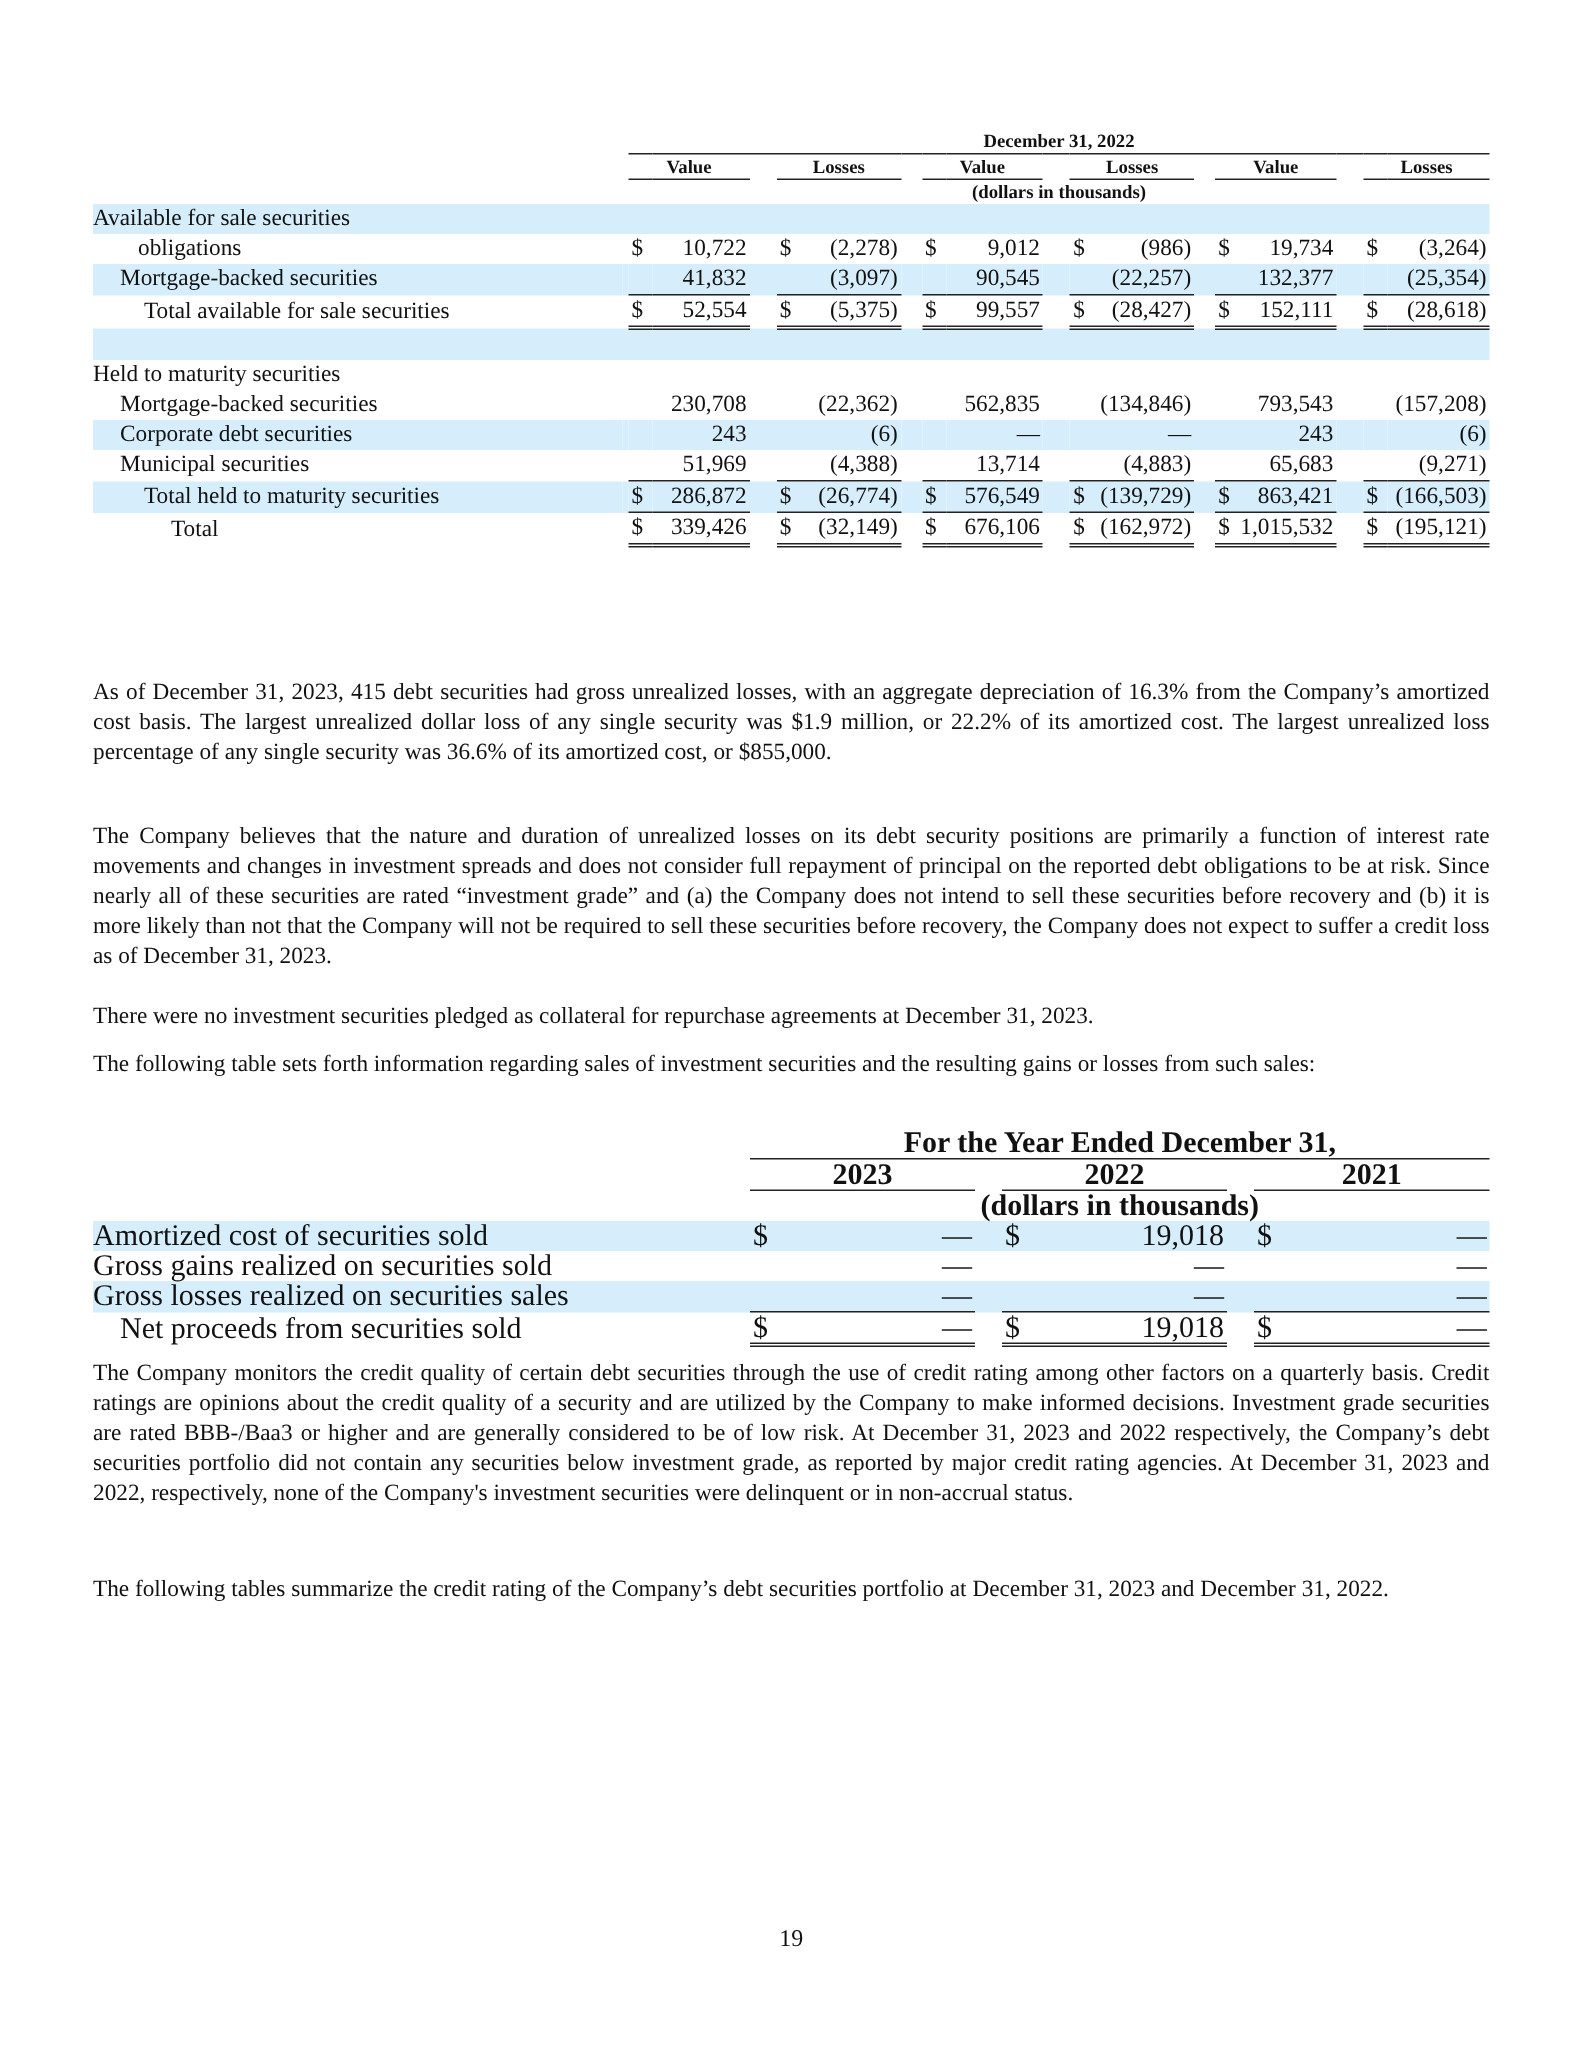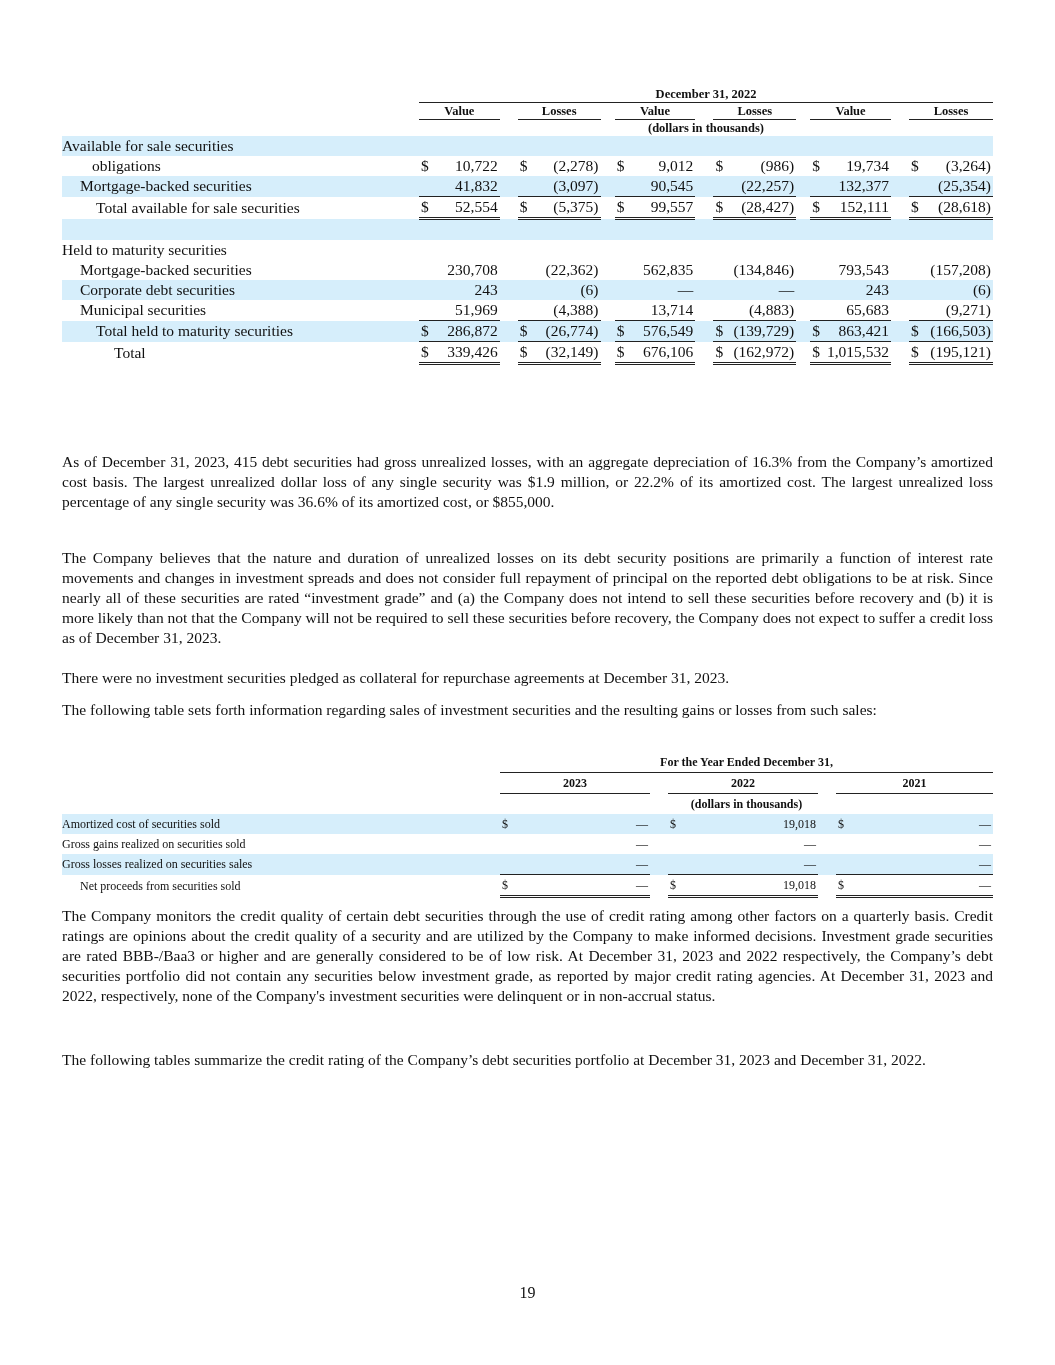--- a/index.html
+++ b/index.html
@@ -22,21 +22,21 @@
   .num { text-align: right; padding-right: 2px !important; }
   .dbl { border-bottom: 3px double #222; }
   .sgl-bot { border-bottom: 1px solid #222; }
   .hb { border-bottom: 1px solid #222; }
 
   
   .para { position: absolute; left: 62px; width: 931px; font-size: 15.5px; line-height: 20px; text-align: justify; margin: 0; }
 
   
   .t2 { position: absolute; left: 62px; top: 752px; width: 931px; border-collapse: collapse; table-layout: fixed; }
-  .t2 td { padding: 0; height: 20px; line-height: 20px; white-space: nowrap; font-size: 12px; }
+  .t2 td { padding: 0; height: 20px; line-height: 20px; white-space: nowrap; font-size: 20px; }
 
   .pageno { position: absolute; left: 0; width: 1055px; top: 1284px; text-align: center; font-size: 16px; }
 </style>
 </head>
 <body>
 
 <table class="t1">
   <colgroup>
     <col style="width:350px">
     <col style="width:4px">

